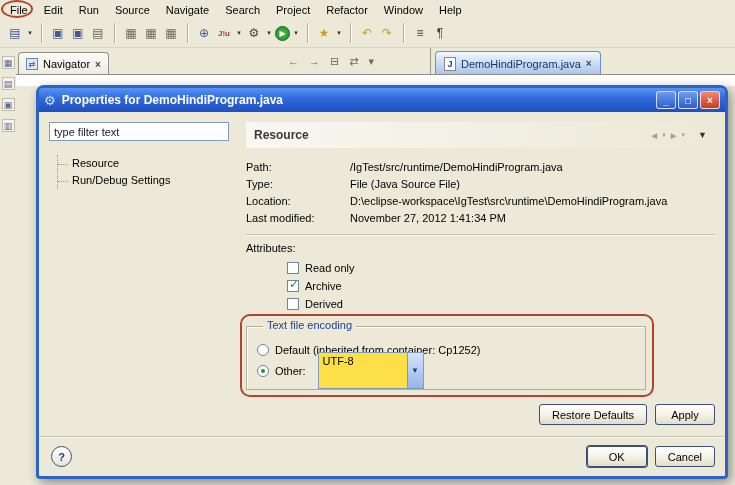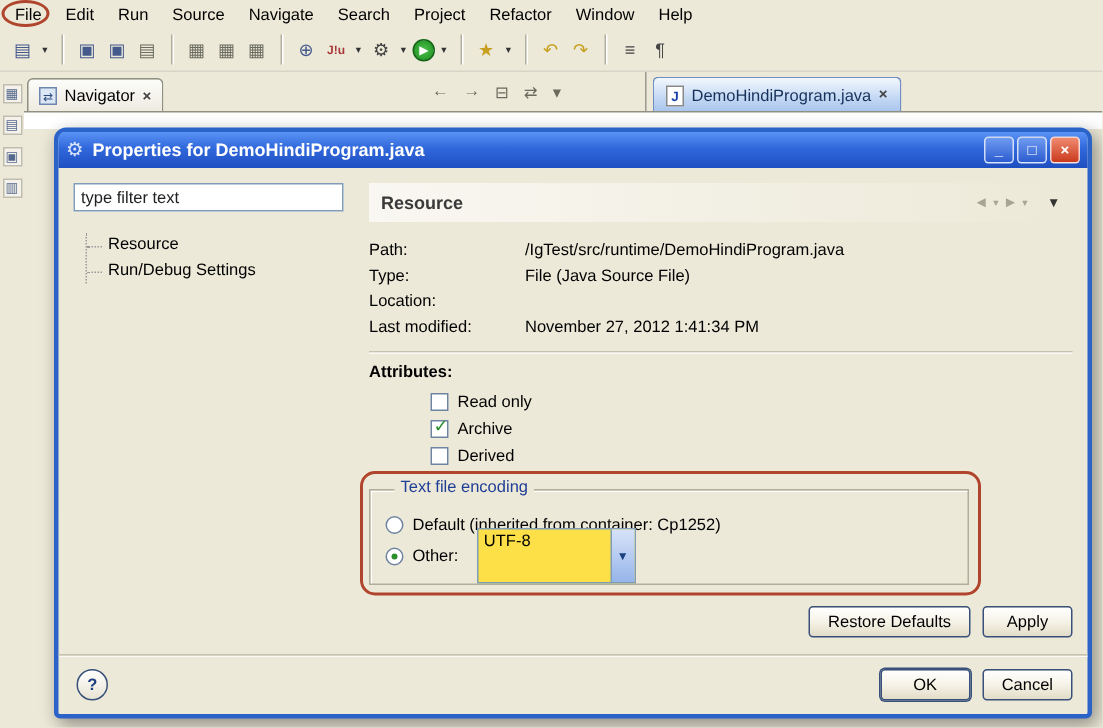--- a/index.html
+++ b/index.html
@@ -86,21 +86,21 @@
   .panel-nav { margin-left:auto; display:flex; align-items:center; gap:3px;
     color:#a8a494; font-size:10px; }
   .panel-nav .small { font-size:7px; }
   .panel-nav .menu { color:#333; margin-left:10px; font-size:9px; }
 
   .fields { margin-top:10px; }
   .field-row { display:flex; height:17px; align-items:center; }
   .field-label { width:104px; flex-shrink:0; }
   .hsep { height:2px; border-top:1px solid #c6c2b2; border-bottom:1px solid #fbfaf6; margin:8px 0 6px; }
 
-  .attr-label { margin-bottom:5px;font-weight:bold; }
+  .attr-label { margin-bottom:5px; }
   .check-row { display:flex; align-items:center; gap:6px; height:18px;padding-left:41px; }
   .checkbox { width:12px; height:12px; background:#fff; border:1px solid #6f84a0; position:relative; }
   .checkbox.checked::after { content:"✓"; position:absolute; left:1px; top:-4px;
     font-size:12px; font-weight:bold; color:#2a8f2a; }
 
   .group-box { position:relative; width:400px; margin-top:13px; padding:12px 10px 8px 10px;
     border:1px solid #b2ae9c; box-shadow:inset 1px 1px 0 #fff; }
   .group-label { position:absolute; top:-8px; left:16px; background:#ece9d8; padding:0 4px;
     color:#1f3e96; }
   .red-box { position:absolute; left:-7px; top:-13px; right:-9px; bottom:-8px;
@@ -248,20 +248,21 @@
           <div class="field-row">
             <span class="field-label">Path:</span>
             <span class="field-value">/IgTest/src/runtime/DemoHindiProgram.java</span>
           </div>
           <div class="field-row">
             <span class="field-label">Type:</span>
             <span class="field-value">File  (Java Source File)</span>
           </div>
           <div class="field-row">
             <span class="field-label">Location:</span>
+            <span class="field-value">D:\eclipse-workspace\IgTest\src\runtime\DemoHindiProgram.java</span>
           </div>
           <div class="field-row">
             <span class="field-label">Last modified:</span>
             <span class="field-value">November 27, 2012 1:41:34 PM</span>
           </div>
         </div>
 
         <div class="hsep"></div>
 
         <div class="attr-label">Attributes:</div>

